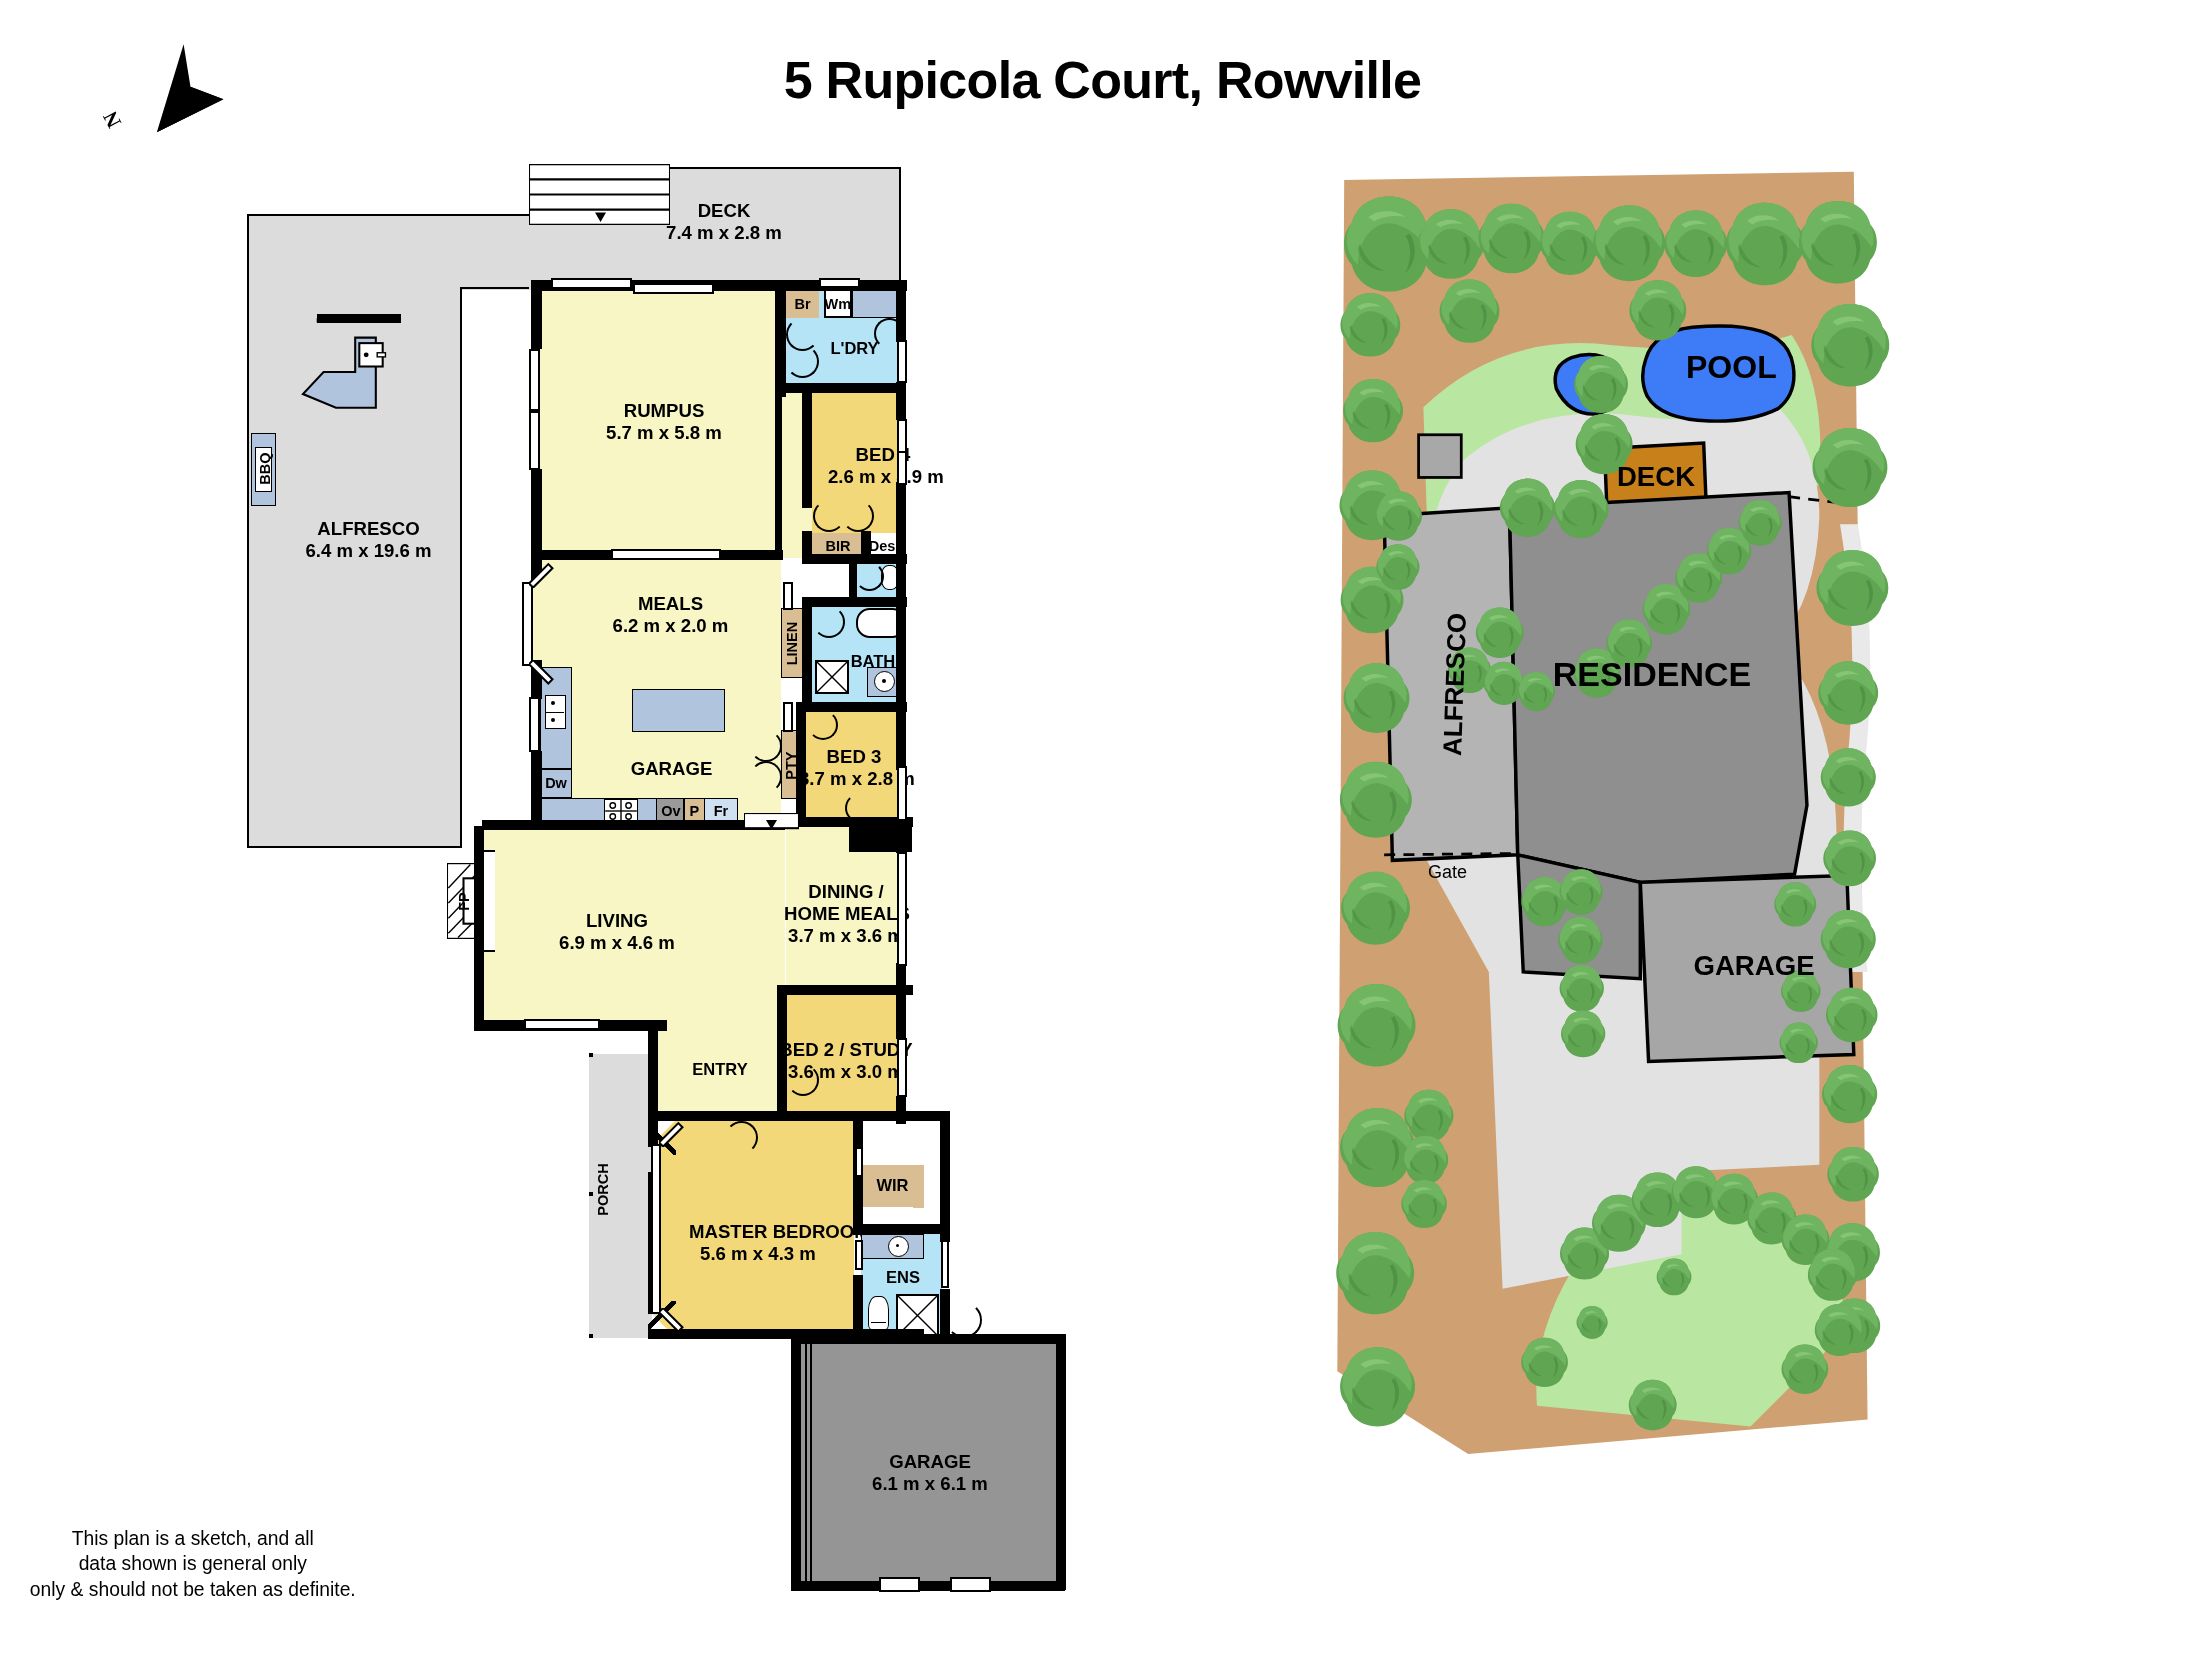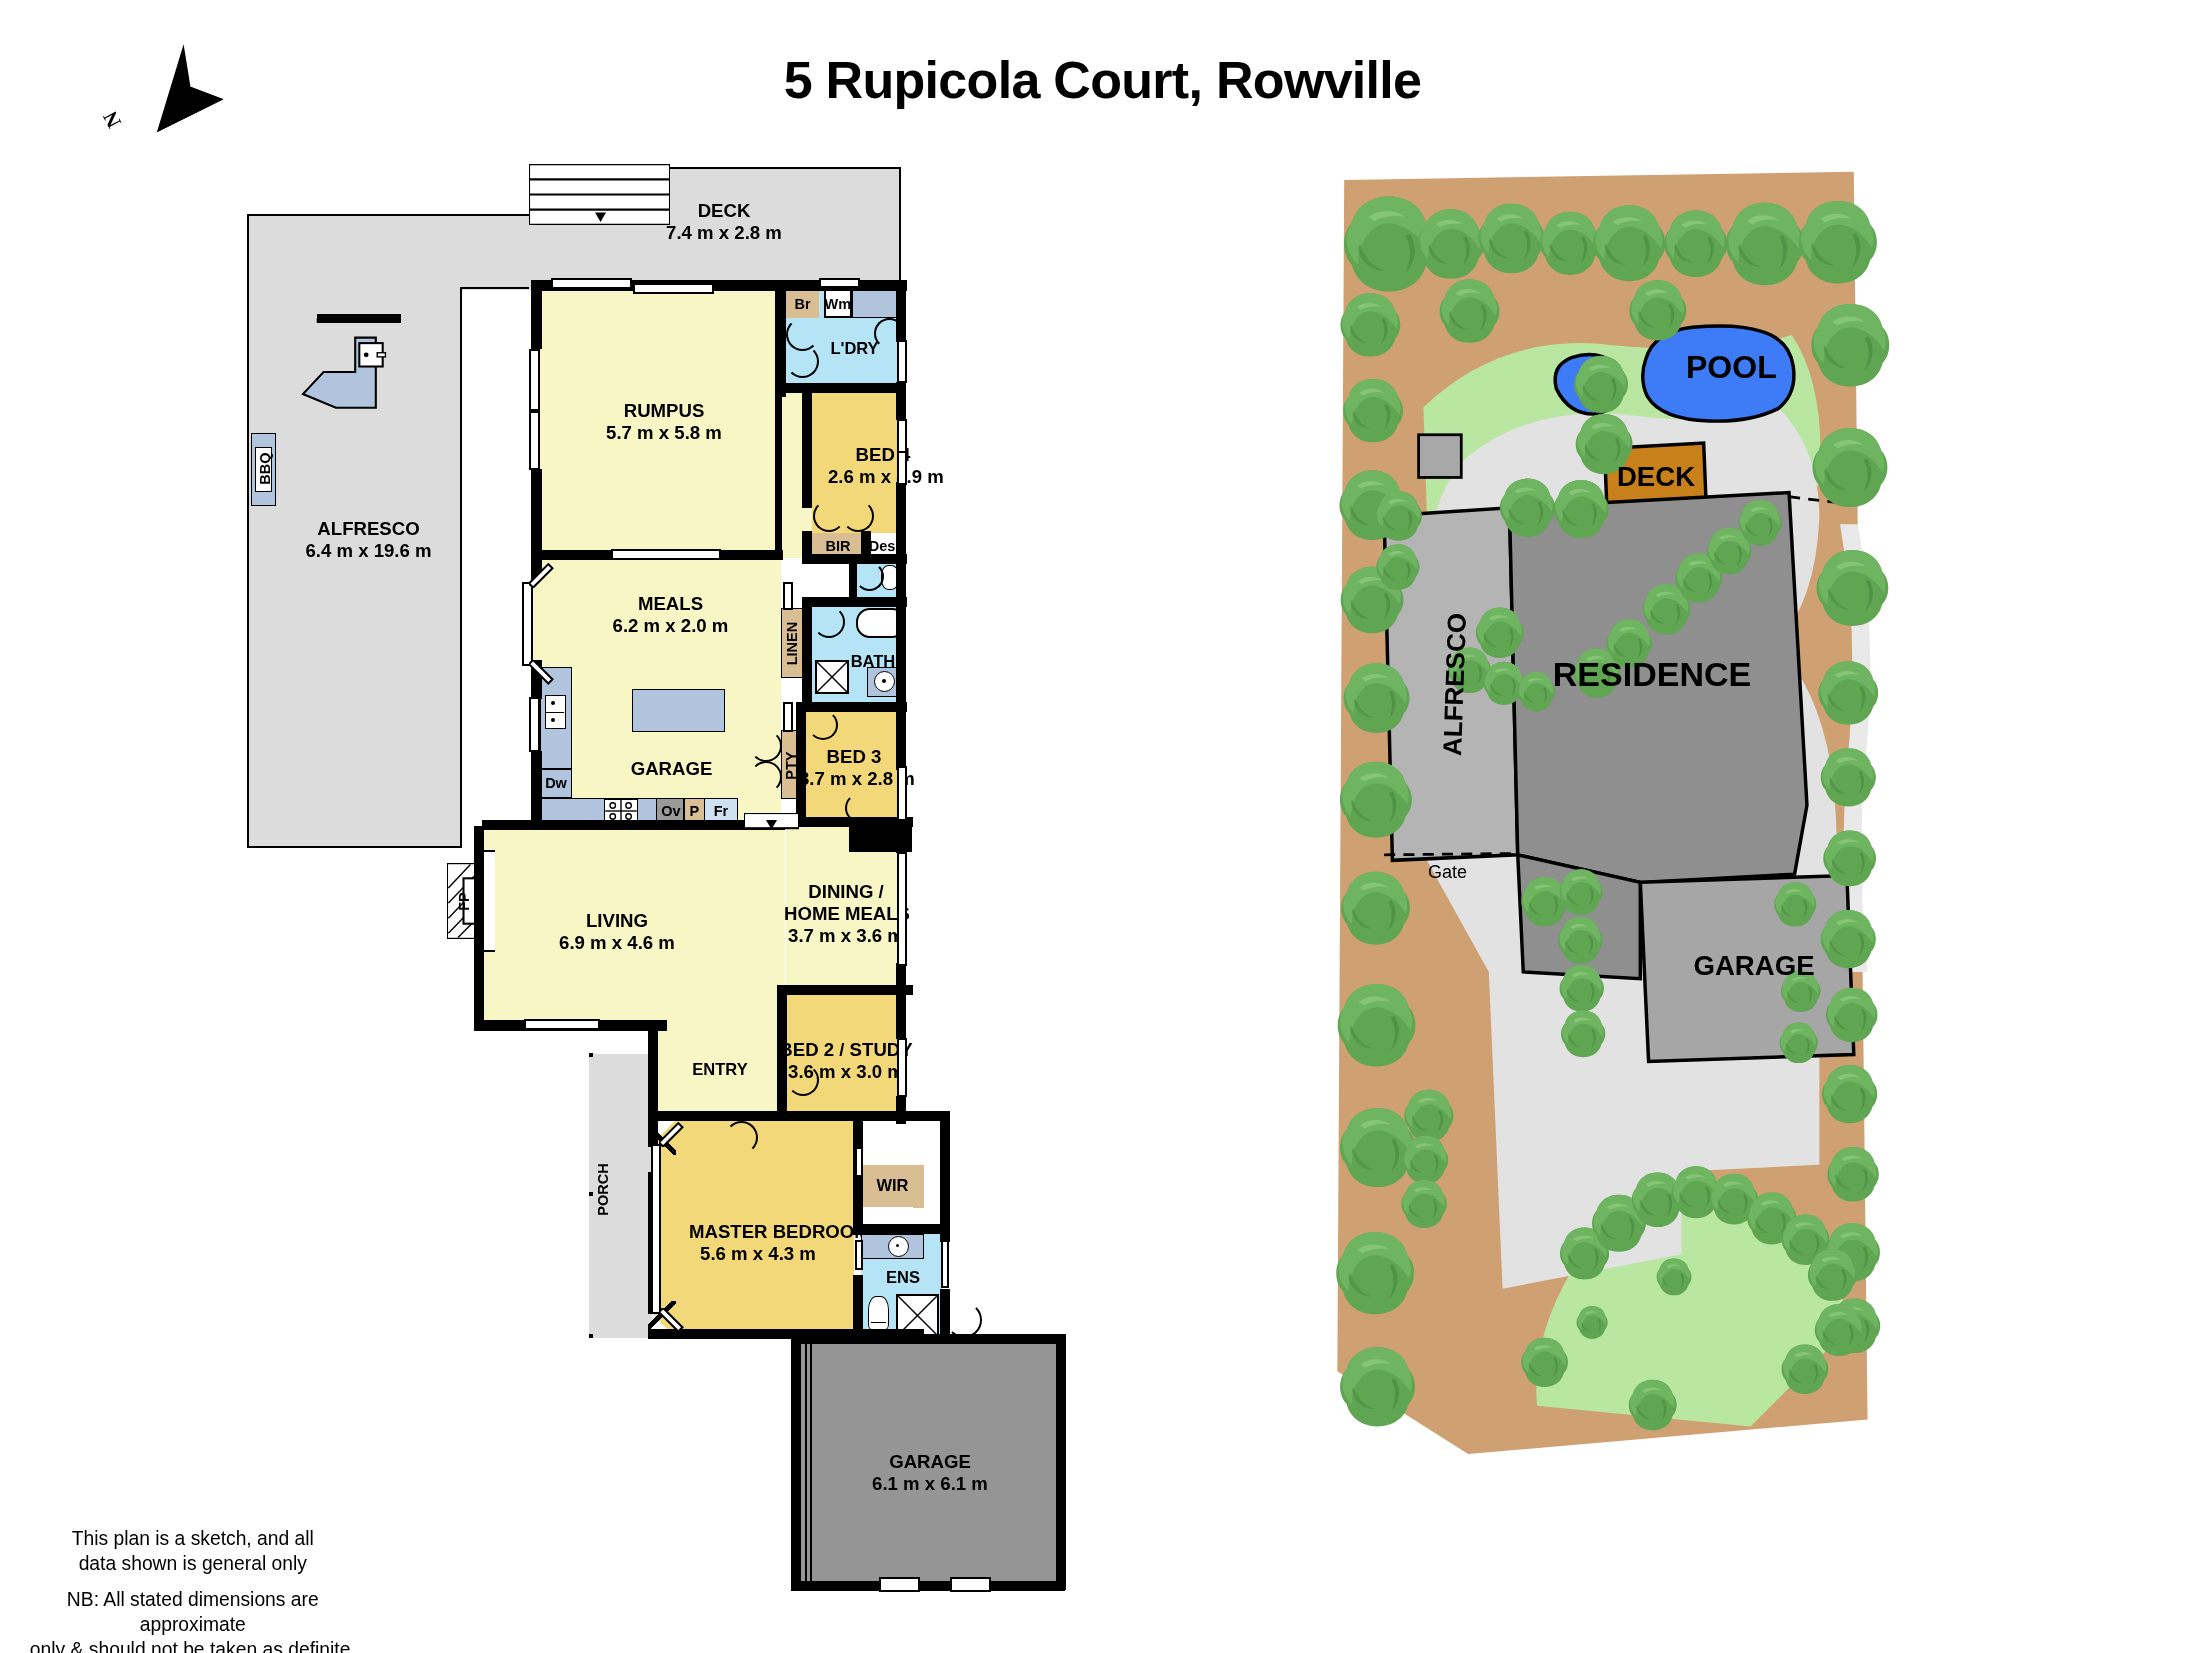--- a/index.html
+++ b/index.html
@@ -56,21 +56,20 @@
       <polygon points="68,140 117,74 165,92" fill="#000"></polygon>
     </g>
   </svg>
   <div class="abs" style="left:-5.5px;top:72px;font-size:20.7px;font-weight:bold;
        transform:rotate(-118deg);font-family:'Liberation Serif',serif;">N</div>
 </div>
 
 <div class="abs" id="disclaimer">
   <div>This plan is a sketch, and all</div>
   <div>data shown is general only</div>
-  <div class="l2">NB: All stated dimensions are approximate</div>
   <div>only &amp; should not be taken as definite.</div>
 </div>
 
 <div class="abs" id="floorplan">
 
   <div class="rm f-grey" style="left:247px;top:214px;width:215px;height:634px;"></div>
   <div class="rm f-grey" style="left:462px;top:214px;width:69px;height:76px;"></div>
 
   <div class="wall" style="left:247px;top:214px;width:284px;height:2.1px;"></div>
   <div class="wall" style="left:247px;top:214px;width:2.1px;height:634px;"></div>

